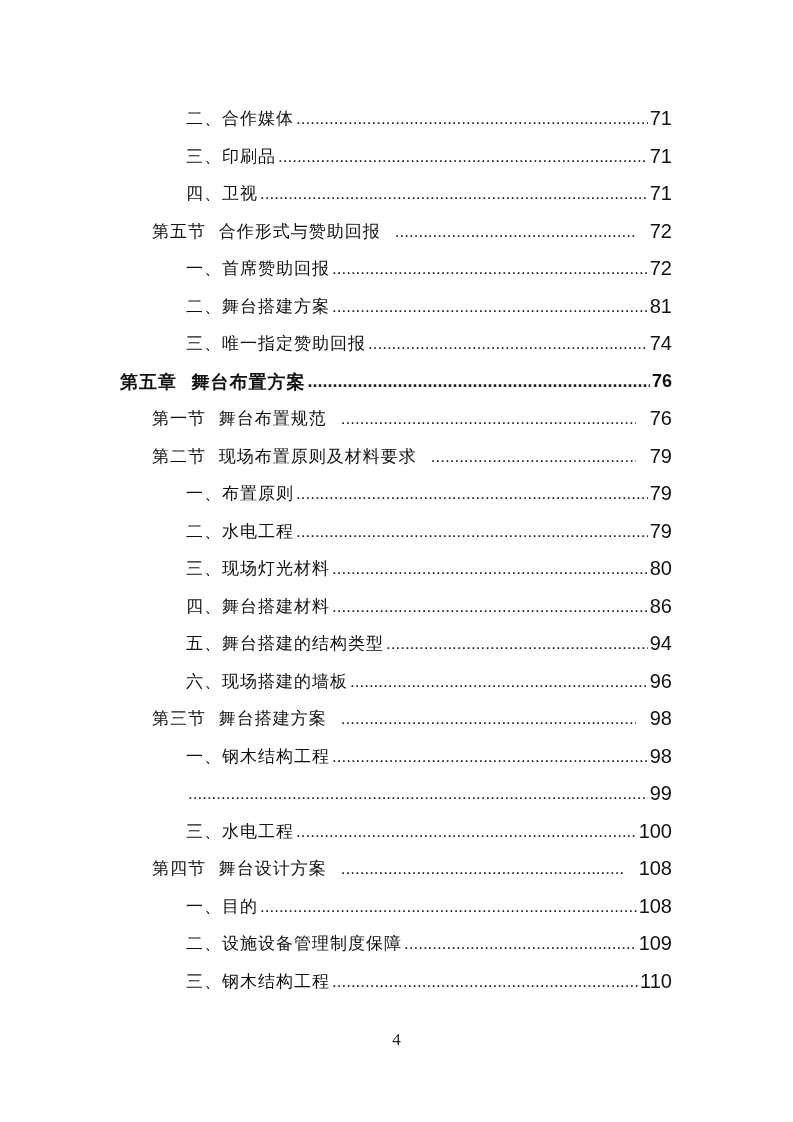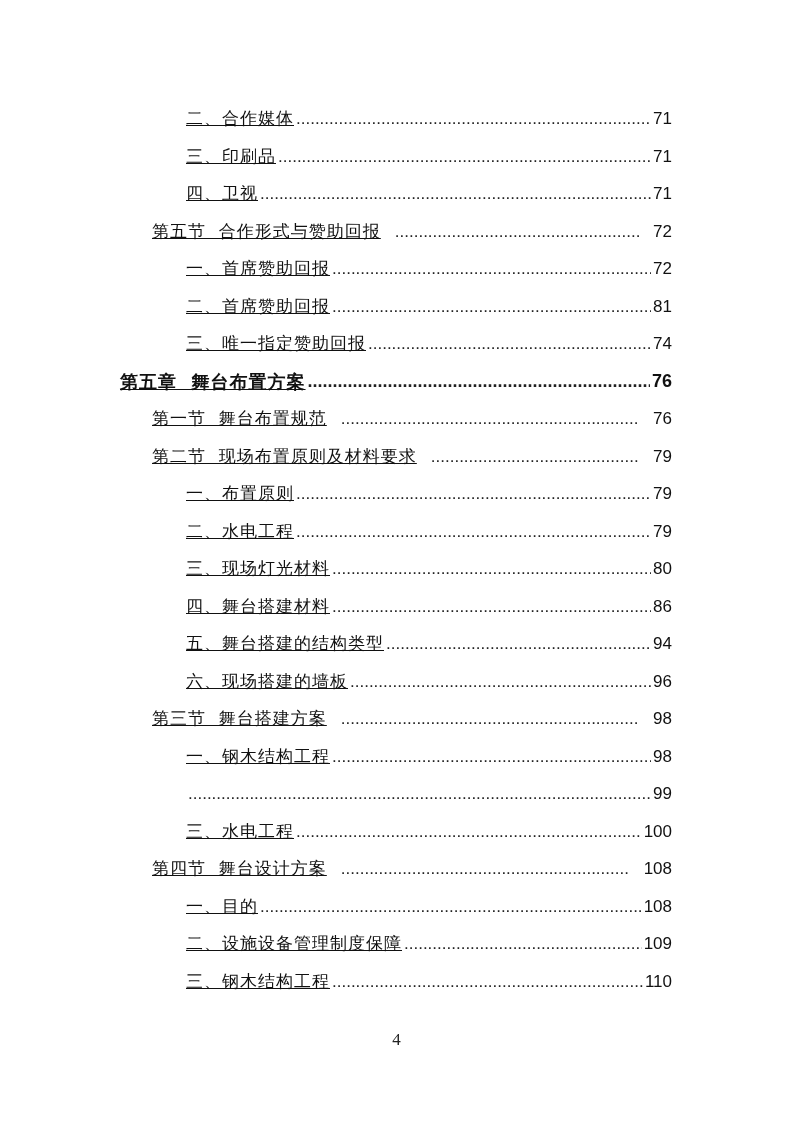--- a/index.html
+++ b/index.html
@@ -4,25 +4,25 @@
 <style>
   html, body { margin: 0; padding: 0; background: #ffffff; }
   body { width: 793px; height: 1122px; position: relative; overflow: hidden;
          font-family: "DejaVu Sans", "Liberation Sans", sans-serif; color: #111; }
   .toc { position: absolute; left: 0; top: 100px; width: 793px; }
   .row { position: absolute; height: 37px; display: flex; align-items: center;
          right: 121px; font-size: 17px; line-height: 37px; }
   .row.lvl1 { left: 120px; font-weight: bold; font-size: 18px; }
   .row.lvl2 { left: 152px; gap: 12px; }
   .row.lvl3 { left: 186px; }
-  .title { white-space: pre; flex: 0 0 auto; letter-spacing: 1px; text-decoration: underline; }
+  .title { white-space: pre; flex: 0 0 auto; letter-spacing: 1px; }
   .leader { flex: 1 1 auto; overflow: hidden; white-space: nowrap; margin: 0 2px;
             font-family: "Liberation Sans", sans-serif; letter-spacing: 0px; color: #222; }
   .leader::before { content: "................................................................................................................................................................................................................"; }
-  .page { flex: 0 0 auto; font-family: "Liberation Sans", sans-serif; font-size: 17px; }
+  .page { flex: 0 0 auto; font-family: "Liberation Sans", sans-serif; font-size: 20px; }
   .row.lvl1 .page { font-size: 18px; }
   .footer { position: absolute; top: 1030px; left: 0; width: 793px; text-align: center;
             font-family: "Liberation Serif", serif; font-size: 17px; color: #222; }
 </style>
 </head>
 <body>
 
 <div class="toc">
   <div class="row lvl3" style="top:0px">
       <span class="title">二、合作媒体</span>
@@ -43,21 +43,21 @@
       <span class="title">第五节  合作形式与赞助回报</span>
       <span class="leader"></span>
       <span class="page">72</span>
     </div>
   <div class="row lvl3" style="top:150px">
       <span class="title">一、首席赞助回报</span>
       <span class="leader"></span>
       <span class="page">72</span>
     </div>
   <div class="row lvl3" style="top:187.5px">
-      <span class="title">二、首席赞助回报</span>
+      <span class="title">二、舞台搭建方案</span>
       <span class="leader"></span>
       <span class="page">81</span>
     </div>
   <div class="row lvl3" style="top:225px">
       <span class="title">三、唯一指定赞助回报</span>
       <span class="leader"></span>
       <span class="page">74</span>
     </div>
   <div class="row lvl1" style="top:262.5px">
       <span class="title">第五章  舞台布置方案</span>

